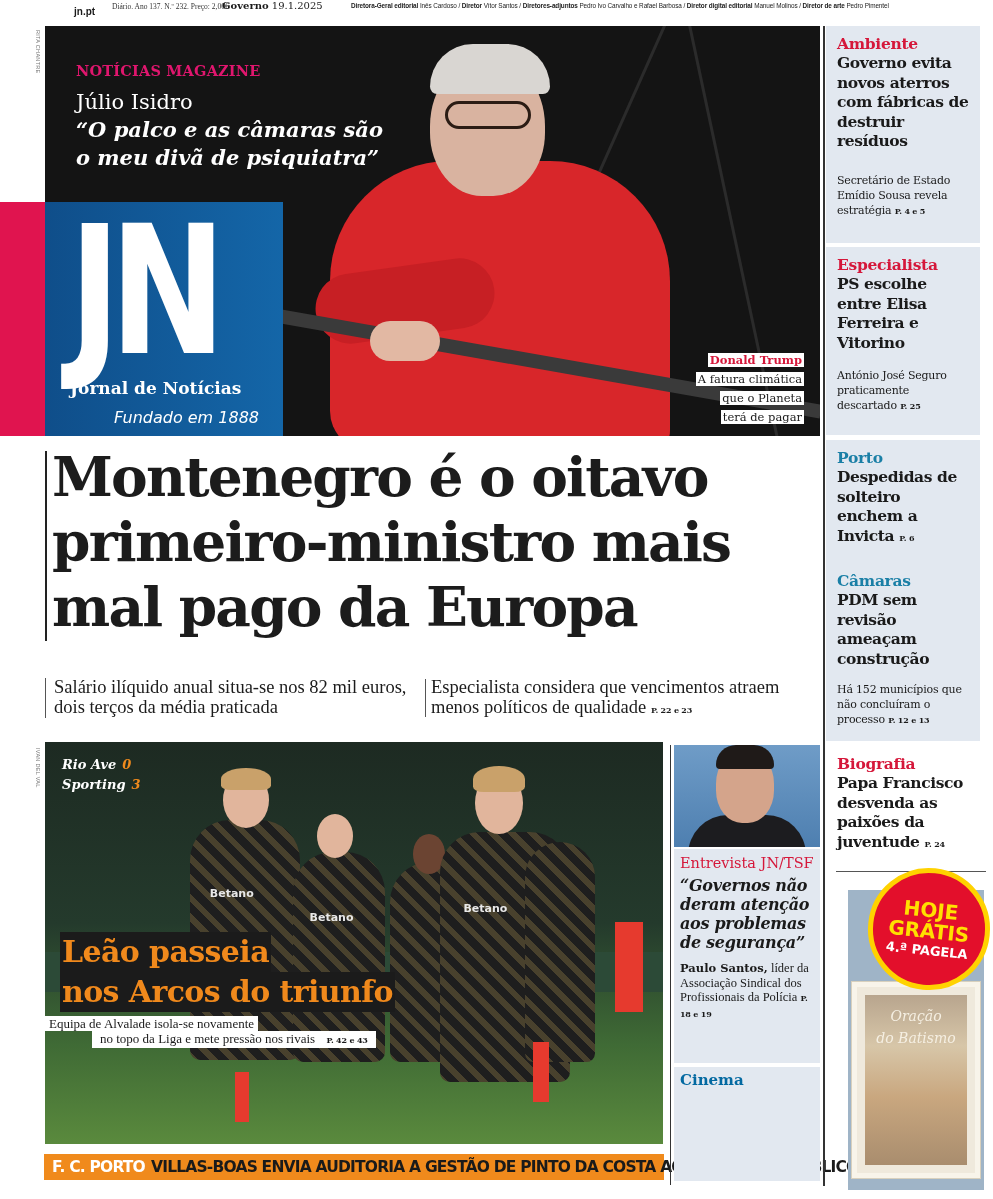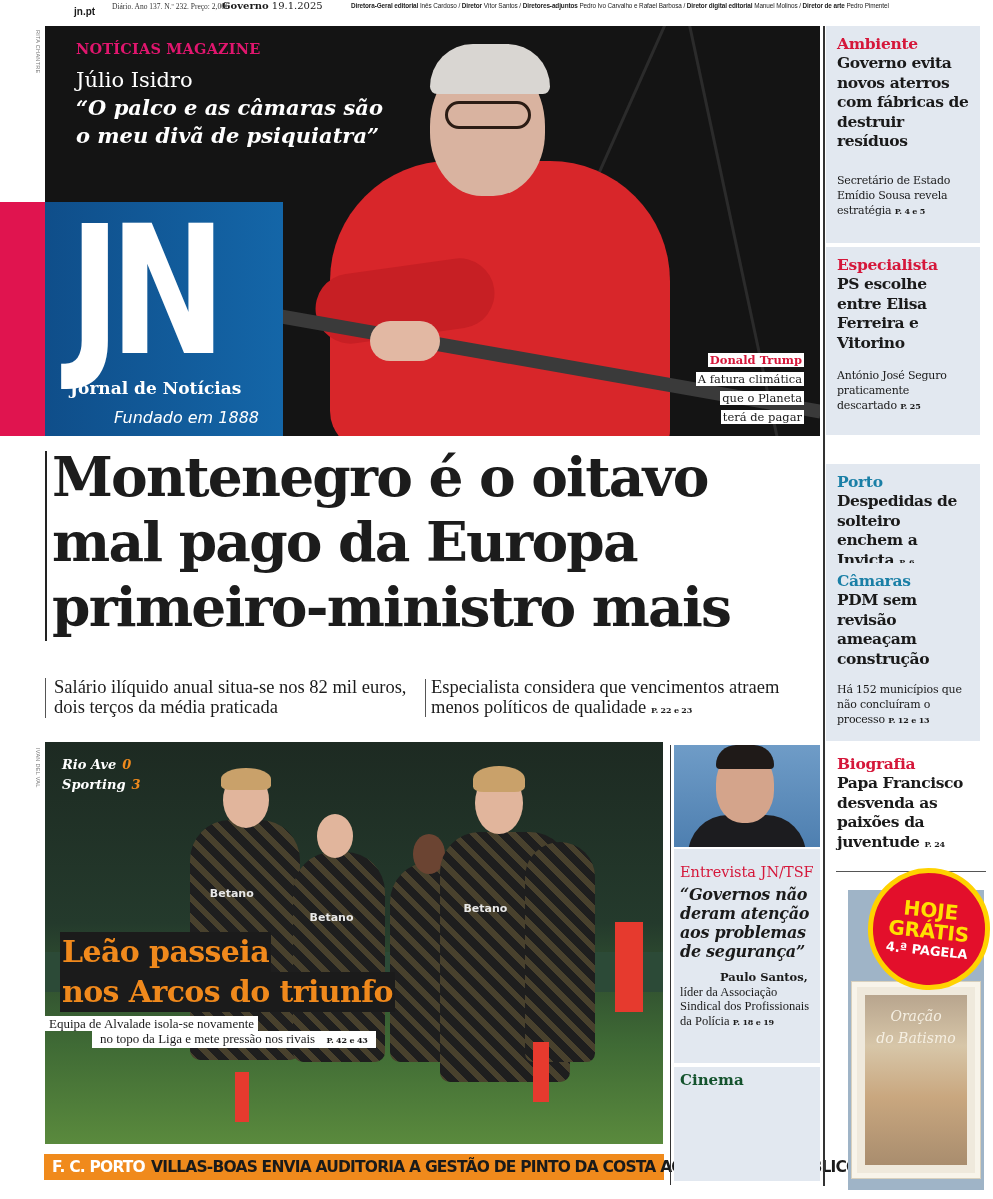--- a/index.html
+++ b/index.html
@@ -20,21 +20,21 @@
   .hero .beam1 { position: absolute; left: 520px; top: -40px; width: 3px; height: 520px; background: #2b2b2b; transform: rotate(24deg); }
   .hero .beam2 { position: absolute; left: 690px; top: -40px; width: 3px; height: 520px; background: #2b2b2b; transform: rotate(-12deg); }
   .hero .rail { position: absolute; left: 220px; top: 330px; width: 560px; height: 14px; background: #3a3a3a; transform: rotate(10deg); }
   .hero .sweater { position: absolute; left: 285px; top: 135px; width: 340px; height: 290px; background: #d8262a; border-radius: 120px 120px 20px 40px; }
   .hero .sweater-arm { position: absolute; left: 270px; top: 240px; width: 180px; height: 70px; background: #c71f24; border-radius: 40px; transform: rotate(-8deg); }
   .hero .head { position: absolute; left: 385px; top: 30px; width: 115px; height: 140px; background: #d9b3a0; border-radius: 50% 50% 45% 45%; }
   .hero .hair { position: absolute; left: 385px; top: 18px; width: 120px; height: 50px; background: #d9d6d2; border-radius: 60px 60px 10px 10px; }
   .hero .glasses { position: absolute; left: 400px; top: 75px; width: 86px; height: 28px; border: 3px solid #2b1c14; border-radius: 14px; }
   .hero .hand { position: absolute; left: 325px; top: 295px; width: 70px; height: 40px; background: #e2b8a3; border-radius: 20px; }
 
-  .magazine { position: absolute; left: 76px; top: 40px; }
+  .magazine { position: absolute; left: 76px; top: 62px; }
   .magazine .kicker { font-family: "DejaVu Serif", serif; font-weight: bold; font-size: 14.5px; color: #e0166e; letter-spacing: 0.2px; }
   .magazine .name { margin-top: 10px; font-family: "DejaVu Serif", serif; font-size: 21px; color: #ffffff; line-height: 27px; }
   .magazine .quote { font-family: "DejaVu Serif", serif; font-weight: bold; font-style: italic; font-size: 21px; color: #ffffff; line-height: 28px; }
 
   .trump { position: absolute; left: 668px; top: 349px; text-align: right; width: 136px; }
   .trump span { display: inline-block; background: #ffffff; font-family: "DejaVu Serif", serif; font-size: 11.5px; line-height: 14px; padding: 0 2px; color: #1a1a1a; }
   .trump .label { color: #d5173a; font-weight: bold; }
 
   .redbar { position: absolute; left: 0; top: 202px; width: 45px; height: 234px; background: #e0144f; }
   .logo { position: absolute; left: 45px; top: 202px; width: 238px; height: 234px; background: linear-gradient(90deg, #0f4e8a 0%, #1466a8 100%); }
@@ -77,27 +77,27 @@
   .fcporto .text { color: #1a1a1a; }
   .fcporto .pg { margin-left: 10px; color: #1a1a1a; }
 
   
   .interview-photo { position: absolute; left: 674px; top: 745px; width: 146px; height: 102px; background: linear-gradient(180deg, #6f9cc7 0%, #4e7fb0 100%); overflow: hidden; }
   .interview-photo .ip-head { position: absolute; left: 42px; top: 6px; width: 58px; height: 72px; background: #d4a48b; border-radius: 45%; }
   .interview-photo .ip-hair { position: absolute; left: 42px; top: 0px; width: 58px; height: 24px; background: #1f1a18; border-radius: 30px 30px 6px 6px; }
   .interview-photo .ip-body { position: absolute; left: 14px; top: 70px; width: 118px; height: 50px; background: #1c1c1f; border-radius: 40px 40px 0 0; }
   .box { position: absolute; background: #e2e8f0; }
   .box-rule { position: absolute; width: 1px; background: #333; }
-  .interview { left: 674px; top: 849px; width: 146px; height: 214px; padding: 15px 6px; }
+  .interview { left: 674px; top: 849px; width: 146px; height: 214px; padding: 6px 6px; }
   .interview .label { font-family: "DejaVu Serif", serif; font-size: 14.5px; color: #d5173a; }
   .interview .quote { margin-top: 5px; font-family: "DejaVu Serif", serif; font-style: italic; font-weight: bold; font-size: 16px; line-height: 19px; color: #1a1a1a; letter-spacing: -0.3px; }
   .interview .body { margin-top: 9px; font-family: "Liberation Serif", serif; font-size: 12.5px; line-height: 14.5px; color: #1a1a1a; }
-  .interview .body b { font-family: "DejaVu Serif", serif; font-size: 11.5px; margin-left: 40px; }
+  .interview .body b { font-family: "DejaVu Serif", serif; font-size: 11.5px; }
   .cinema { left: 674px; top: 1067px; width: 146px; height: 114px; padding: 4px 6px; }
-  .cinema .label { font-family: "DejaVu Serif", serif; font-weight: bold; font-size: 15px; color: #14532d; }
+  .cinema .label { font-family: "DejaVu Serif", serif; font-weight: bold; font-size: 15px; color: #0369a1; }
   .cinema .body { font-family: "DejaVu Serif", serif; font-size: 15px; line-height: 19.5px; color: #1a1a1a; letter-spacing: -0.4px; }
 
   
   .side { position: absolute; left: 826px; width: 154px; background: #e2e8f0; padding: 8px 10px 0 11px; }
   .side .label { font-family: "DejaVu Serif", serif; font-weight: bold; font-size: 15.5px; line-height: 19px; letter-spacing: -0.3px; }
   .side .title { font-family: "DejaVu Serif", serif; font-weight: bold; font-size: 15.5px; line-height: 19.5px; color: #1a1a1a; letter-spacing: -0.4px; }
   .side .desc { margin-top: 22px; font-family: "DejaVu Serif", serif; font-size: 11px; line-height: 15px; color: #1a1a1a; letter-spacing: -0.2px; }
   .sidebar-rule { position: absolute; left: 823px; top: 26px; width: 1.5px; height: 1160px; background: #333; }
 
   .promo-line { position: absolute; left: 836px; top: 871px; width: 150px; height: 1px; background: #555; }
@@ -155,22 +155,22 @@
 <div class="redbar"></div>
 <div class="logo">
   <div class="jn">JN</div>
   <div class="title">Jornal de Notícias</div>
   <div class="founded">Fundado em 1888</div>
 </div>
 
 <div class="lead-rule"></div>
 <div class="headline">
   <div>Montenegro é o oitavo</div>
+  <div>primeiro-ministro mais</div>
   <div>mal pago da Europa</div>
-  <div>primeiro-ministro mais</div>
 </div>
 <div class="subrule"></div>
 <div class="sub left">Salário ilíquido anual situa-se nos 82 mil euros, dois terços da média praticada</div>
 <div class="sub right"><span>Especialista considera que vencimentos atraem menos políticos de qualidade</span> <span class="pg">P. 22 e 23</span></div>
 
 <span class="credit" style="left:35px; top:748px;">IVAN DEL VAL</span>
 <div class="sport">
   <div class="board"></div>
   <div class="player" style="left:145px; top:78px; width:110px; height:240px;">
       <div class="gold"></div>
@@ -243,21 +243,21 @@
   <div class="title">Governo evita novos aterros com fábricas de destruir resíduos</div>
   <div class="desc"><span>Secretário de Estado Emídio Sousa revela estratégia</span> <span class="pg">P. 4 e 5</span></div>
 </div>
 
 <div class="side" style="top:247px; height:188px;">
   <div class="label" style="color:#d5173a;">Especialista</div>
   <div class="title">PS escolhe entre Elisa Ferreira e Vitorino</div>
   <div class="desc" style="margin-top:16px;"><span>António José Seguro praticamente descartado</span> <span class="pg">P. 25</span></div>
 </div>
 
-<div class="side" style="top:440px; height:148px;margin-top:24px;">
+<div class="side" style="top:440px; height:148px;">
   <div class="label" style="color:#1a7fa6;">Porto</div>
   <div class="title"><span>Despedidas de solteiro enchem a Invicta</span> <span class="pg">P. 6</span></div>
 </div>
 
 <div class="side" style="top:563px; height:178px;">
   <div class="label" style="color:#1a7fa6;">Câmaras</div>
   <div class="title">PDM sem revisão ameaçam construção</div>
   <div class="desc" style="margin-top:14px;"><span>Há 152 municípios que não concluíram o processo</span> <span class="pg">P. 12 e 13</span></div>
 </div>
 

